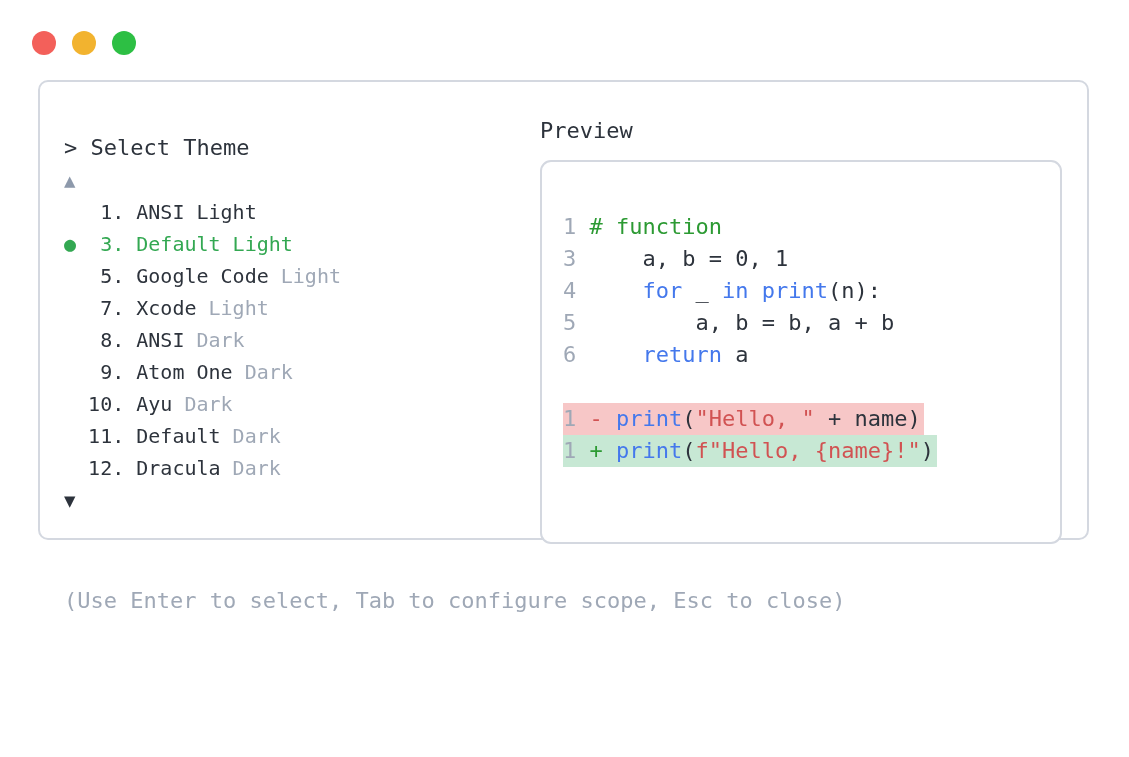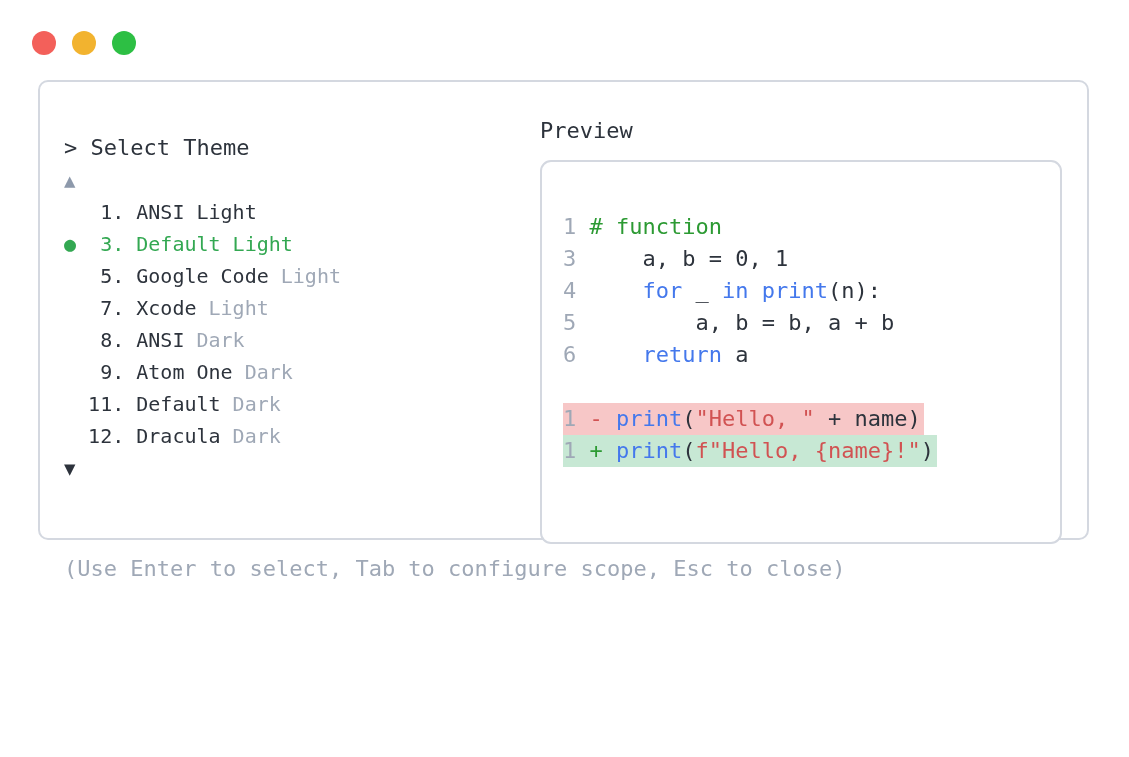--- a/index.html
+++ b/index.html
@@ -84,20 +84,21 @@
   <div class="left">
     <div class="row prompt">&gt; Select Theme</div>
     <div class="row arrow-up">▲</div>
     <div id="theme-list">
         <div class="theme-row"><span class="marker"> </span><span class="ink">  1. </span><span class="ink">ANSI</span><span class="ink"> Light</span></div>
         <div class="theme-row"><span class="marker">●</span><span class="sel">  3. </span><span class="sel">Default</span><span class="sel"> Light</span></div>
         <div class="theme-row"><span class="marker"> </span><span class="ink">  5. </span><span class="ink">Google Code</span><span class="muted"> Light</span></div>
         <div class="theme-row"><span class="marker"> </span><span class="ink">  7. </span><span class="ink">Xcode</span><span class="muted"> Light</span></div>
         <div class="theme-row"><span class="marker"> </span><span class="ink">  8. </span><span class="ink">ANSI</span><span class="muted"> Dark</span></div>
         <div class="theme-row"><span class="marker"> </span><span class="ink">  9. </span><span class="ink">Atom One</span><span class="muted"> Dark</span></div>
+        <div class="theme-row"><span class="marker"> </span><span class="ink"> 10. </span><span class="ink">Ayu</span><span class="muted"> Dark</span></div>
         <div class="theme-row"><span class="marker"> </span><span class="ink"> 11. </span><span class="ink">Default</span><span class="muted"> Dark</span></div>
         <div class="theme-row"><span class="marker"> </span><span class="ink"> 12. </span><span class="ink">Dracula</span><span class="muted"> Dark</span></div>
       </div>
     <div class="row arrow-down">▼</div>
     <div class="row spacer"></div>
     <div class="row hint">(Use Enter to select, Tab to configure scope, Esc to close)</div>
   </div>
 
   <div class="right">
     <div class="row preview-title">Preview</div>

